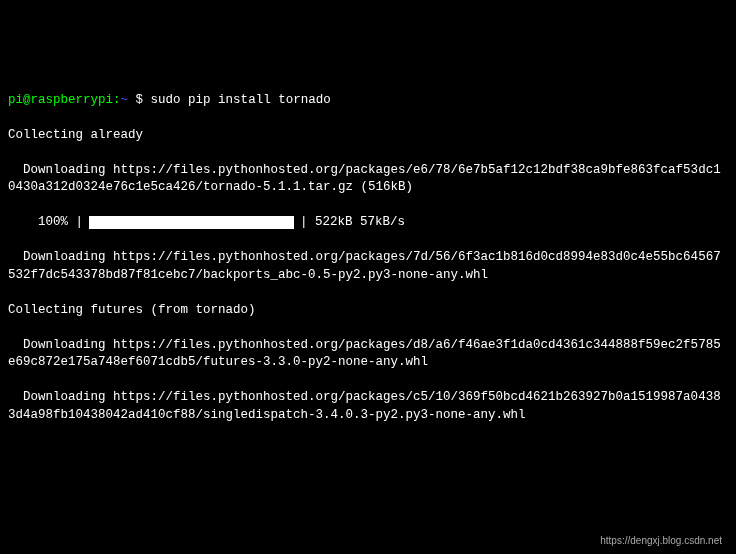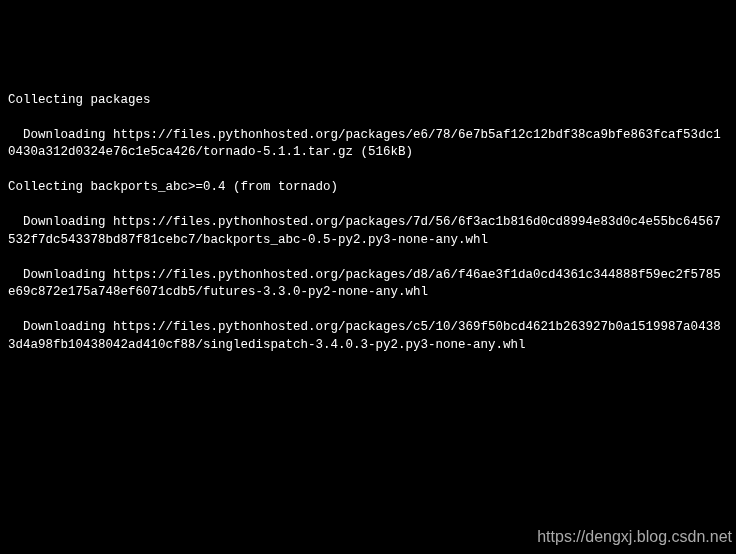--- a/index.html
+++ b/index.html
@@ -48,36 +48,38 @@
       display: inline-block;
       width: 205px;
       height: 13px;
       background: #fff;
       border: 1px solid #fff;
       vertical-align: middle;
     }
     .watermark {
       position: absolute;
       bottom: 6px;
-      right: 4px;
+      right: 14px;
       color: #aaa;
-      font-size: 16px;
+      font-size: 10px;
       font-family: Arial, sans-serif;
     }
   </style>
 </head>
 <body>
 
 
 
 <div>
-<span class="line">Collecting packages</span>
+<span class="line"><span class="prompt-user">pi@raspberrypi</span><span class="prompt-colon">:</span><span class="prompt-path">~</span> <span class="prompt-dollar">$</span> <span class="cmd">sudo pip install tornado</span></span>
+<span class="line">Collecting already</span>
 <span class="line">  Downloading https://files.pythonhosted.org/packages/e6/78/6e7b5af12c12bdf38ca9bfe863fcaf53dc10430a312d0324e76c1e5ca426/tornado-5.1.1.tar.gz (516kB)</span>
-<span class="line">Collecting backports_abc&gt;=0.4 (from tornado)</span>
+<span class="line progress-row"><span>    100% |</span><span class="progress-bar-container"></span><span>| 522kB 57kB/s</span></span>
 <span class="line">  Downloading https://files.pythonhosted.org/packages/7d/56/6f3ac1b816d0cd8994e83d0c4e55bc64567532f7dc543378bd87f81cebc7/backports_abc-0.5-py2.py3-none-any.whl</span>
+<span class="line">Collecting futures (from tornado)</span>
 <span class="line">  Downloading https://files.pythonhosted.org/packages/d8/a6/f46ae3f1da0cd4361c344888f59ec2f5785e69c872e175a748ef6071cdb5/futures-3.3.0-py2-none-any.whl</span>
 <span class="line">  Downloading https://files.pythonhosted.org/packages/c5/10/369f50bcd4621b263927b0a1519987a04383d4a98fb10438042ad410cf88/singledispatch-3.4.0.3-py2.py3-none-any.whl</span>
 
 
 
 
 
 
 
 

